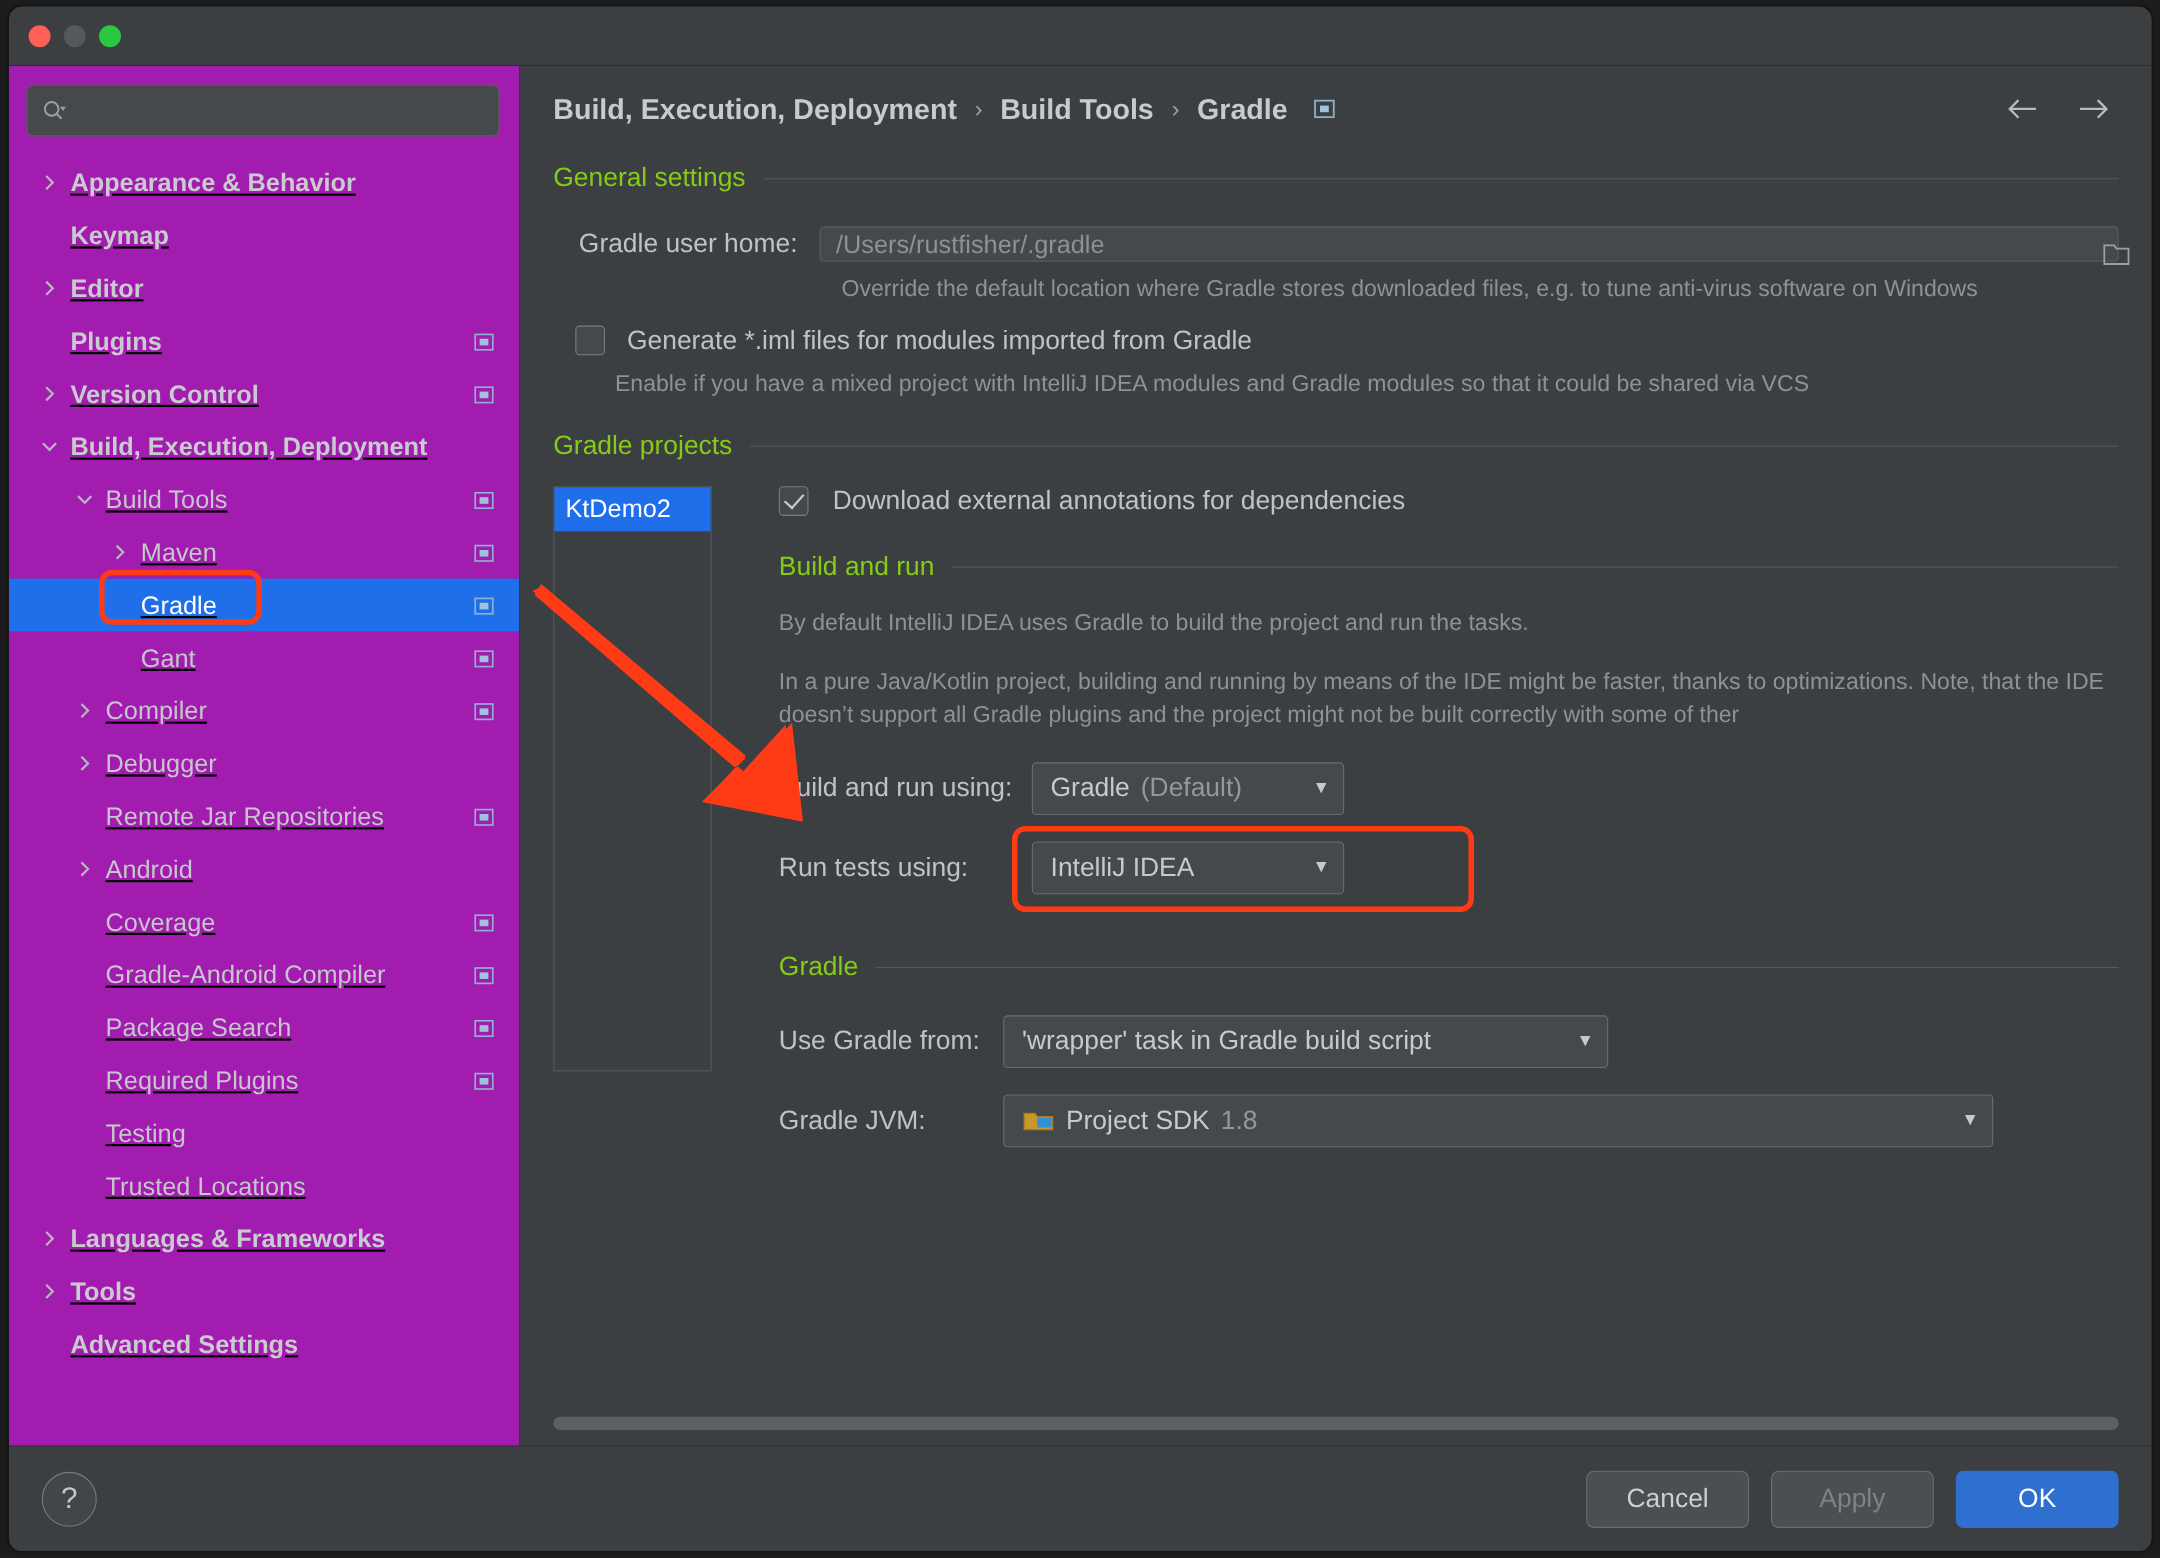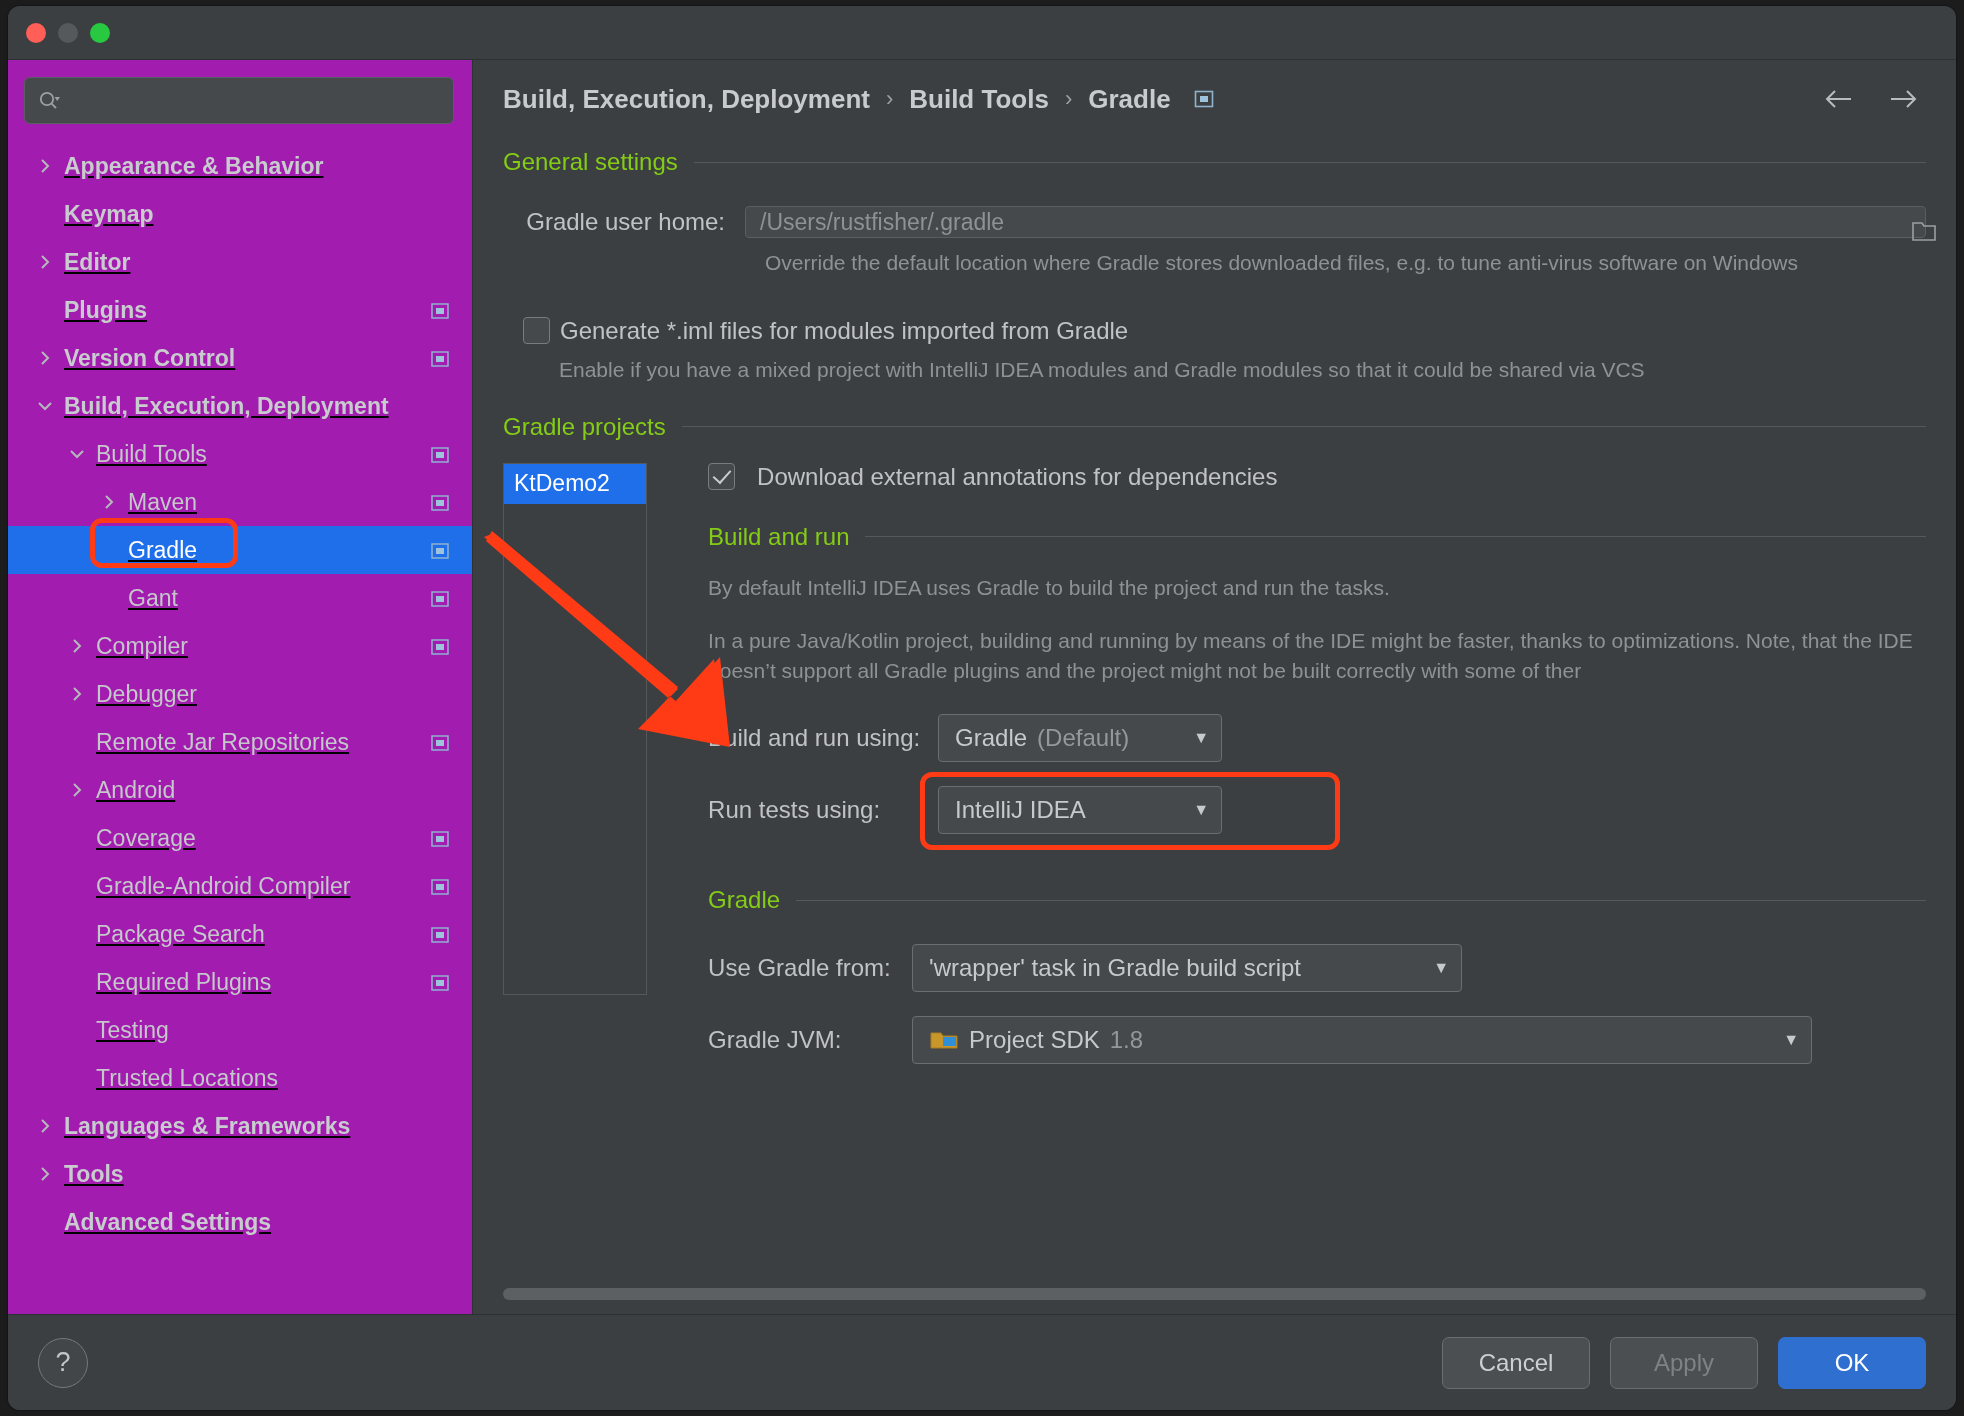--- a/index.html
+++ b/index.html
@@ -457,21 +457,21 @@
             <span style="position:absolute; right:-12px; top:8px; width:26px; height:30px;">
               <svg viewBox="0 0 26 30" width="26" height="30">
                 <path d="M2 8 h9 l2 3 h11 v14 H2 Z" fill="none" stroke="#9aa0a3" stroke-width="1.6"></path>
               </svg>
             </span>
           </div>
         </div>
 
         <div class="hint" style="margin:10px 0 0 262px;">Override the default location where Gradle stores downloaded files, e.g. to tune anti-virus software on Windows</div>
 
-        <div class="row" style="margin-top:39px; gap:10px; padding-left:20px;">
+        <div class="row" style="margin-top:18px; gap:20px; padding-left:20px;">
           <span class="cb"></span>
           <span class="lbl">Generate *.iml files for modules imported from Gradle</span>
         </div>
         <div class="hint" style="margin:10px 0 0 56px; max-width:1420px;">Enable if you have a mixed project with IntelliJ IDEA modules and Gradle modules so that it could be shared via VCS</div>
 
         <div class="section-head" style="margin-top:28px;">
           <span class="section-title">Gradle projects</span>
           <span class="rule"></span>
         </div>
 

